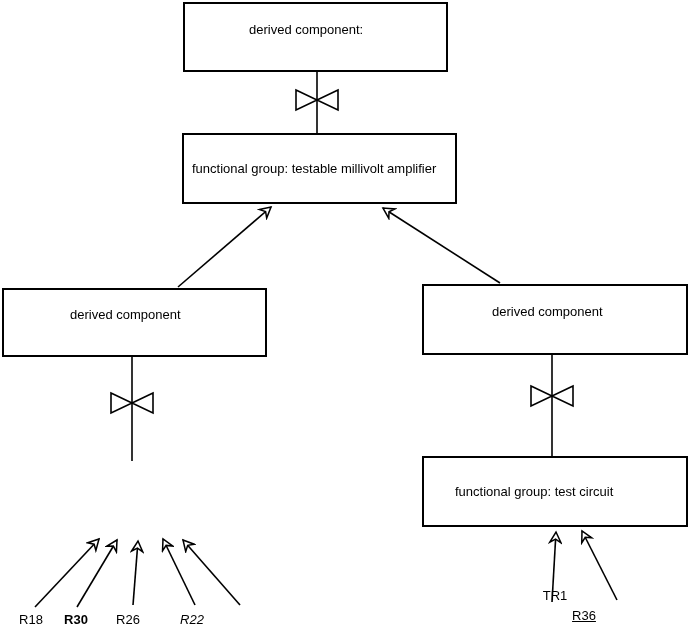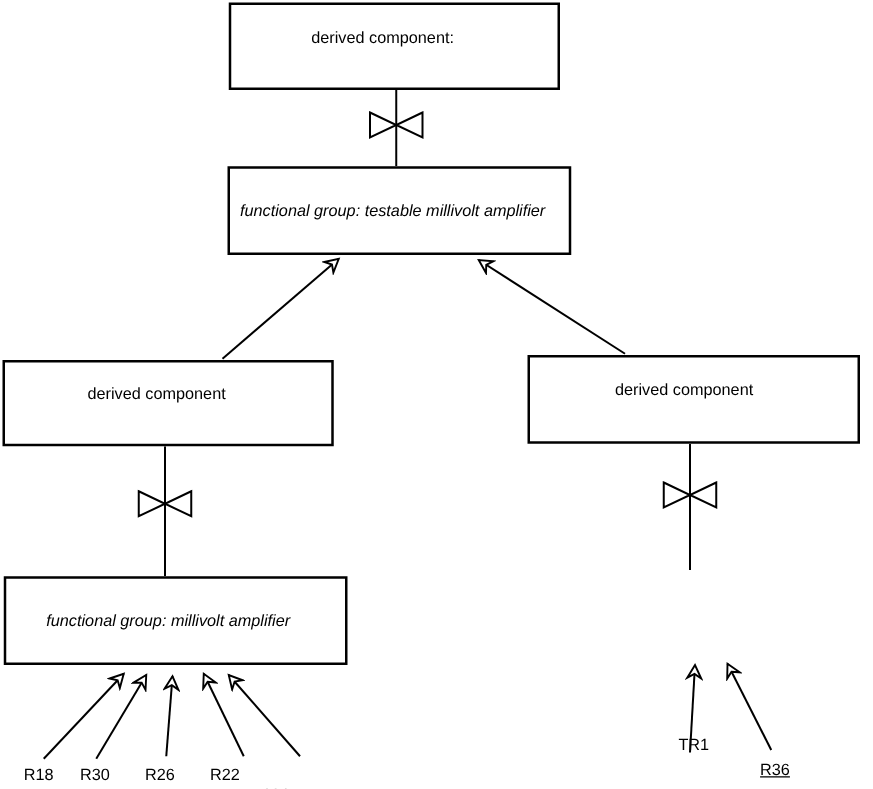--- a/index.html
+++ b/index.html
@@ -29,21 +29,20 @@
     box-sizing: border-box;
     border: 2px solid #000000;
     background: #ffffff;
   }
   .box .lines {
     line-height: 16px;
   }
   .fg {
     display: flex;
     align-items: center;
-    font-style: italic;
   }
   .leaf {
     position: absolute;
     transform: translateX(-50%);
     white-space: nowrap;
   }
 </style>
 </head>
 <body>
 
@@ -98,33 +97,33 @@
   <div class="box fg" style="left:182px; top:133px; width:275px; height:71px; padding-left:8px;">
     <span>functional group: testable millivolt amplifier</span>
   </div>
 
   <div class="box" style="left:2px; top:288px; width:265px; height:69px;">
     <div class="lines" style="padding:17px 0 0 66px;">
       <div>derived component</div>
     </div>
   </div>
 
-  <div class="box fg" style="left:3px; top:461px; width:275px; height:71px; padding-left:32px;">
-    <span>functional group: millivolt amplifier</span>
-  </div>
 
   <div class="box" style="left:422px; top:284px; width:266px; height:71px;">
     <div class="lines" style="padding:18px 0 0 68px;">
       <div>derived component</div>
     </div>
   </div>
 
+  <div class="box fg" style="left:422px; top:456px; width:266px; height:71px; padding-left:31px;">
+    <span>functional group: test circuit</span>
+  </div>
 
   <span class="leaf" style="left:31px;  top:612px;">R18</span>
-  <span class="leaf" style="left:76px;  top:612px;">R30</span>
+  <span class="leaf" style="left:76px;  top:612px;font-weight:bold;">R30</span>
   <span class="leaf" style="left:128px; top:612px;">R26</span>
-  <span class="leaf" style="left:180px; top:612px;">R22</span>
+  <span class="leaf" style="left:192px; top:612px;font-style:italic;">R22</span>
   <span class="leaf" style="left:222px; top:628px;">IC1</span>
 
   <span class="leaf" style="left:555px; top:588px;">TR1</span>
-  <span class="leaf" style="left:620px; top:608px;text-decoration:underline;">R36</span>
+  <span class="leaf" style="left:584px; top:608px;text-decoration:underline;">R36</span>
 
 </div>
 
 </body></html>

